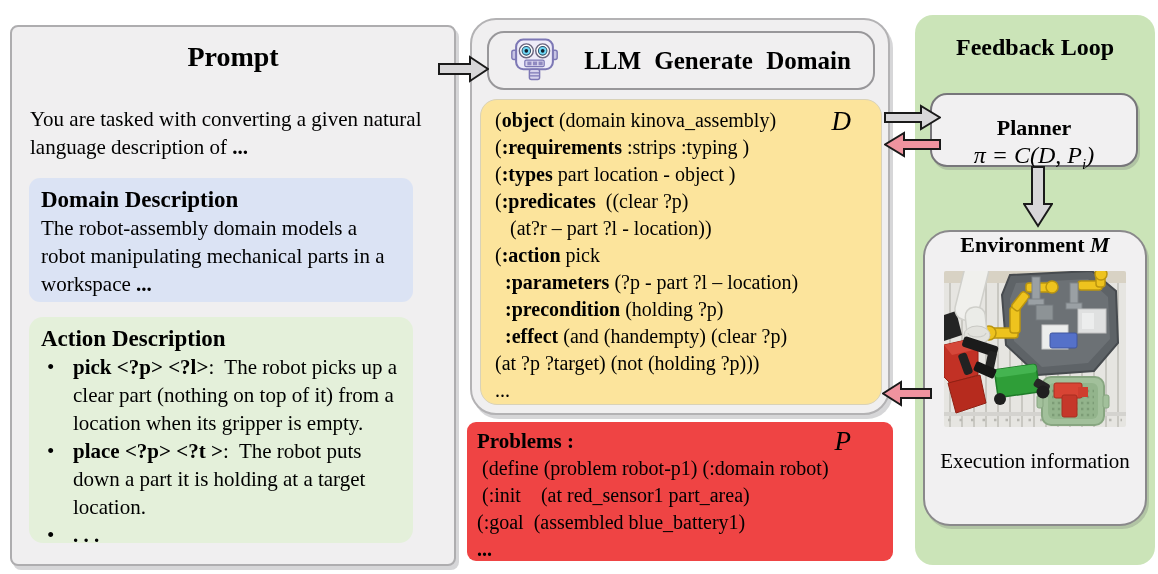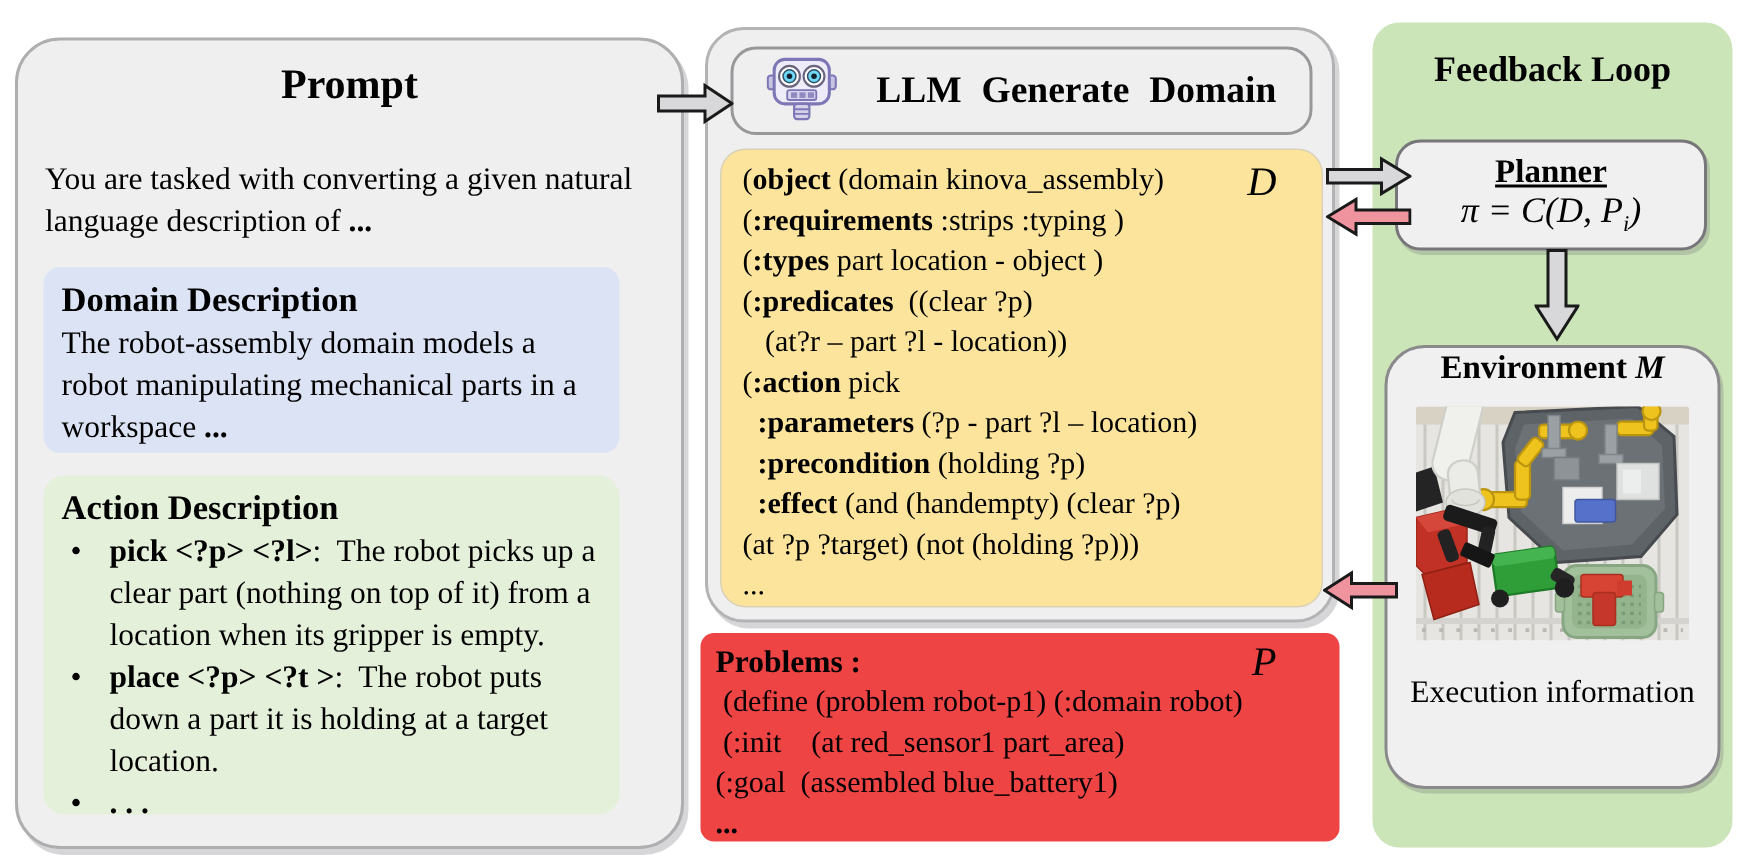--- a/index.html
+++ b/index.html
@@ -2,21 +2,21 @@
 <html><head>
 <meta charset="utf-8">
 <style>
   * { box-sizing: border-box; margin: 0; padding: 0; }
   body { background:#ffffff; font-family:"Liberation Serif","DejaVu Serif",serif; }
   .stage { position:relative; width:1158px; height:574px; background:#ffffff; overflow:hidden; }
   .b { font-weight:bold; }
 
   
   .prompt-panel { position:absolute; left:10px; top:25px; width:446px; height:541px;
-    background:#f0eff0; border:2px solid #aeadaf; border-radius:30px;
+    background:#f0eff0; border:2px solid #aeadaf; border-radius:8px;
     box-shadow:3px 4px 0 rgba(120,120,125,.30); }
   .prompt-title { text-align:center; font-weight:bold; font-size:28px; margin-top:14px; color:#000; }
   .prompt-intro { position:absolute; left:18px; top:78px; width:398px;
     font-size:21px; line-height:28px; white-space:pre-wrap; color:#000; }
   .sub-box { position:absolute; left:17px; width:384px; border-radius:11px; padding:7px 12px 9px 12px; }
   .domain-box { top:151px; height:124px; background:#dbe3f4; }
   .action-box { top:290px; height:226px; background:#e4f0da; border-radius:14px; }
   .sub-box-title { font-weight:bold; font-size:23px; line-height:29px; color:#000; }
   .sub-box-body { font-size:21px; line-height:28px; white-space:pre-wrap; color:#000; }
   .bullet-row { display:flex; align-items:flex-start; }
@@ -42,21 +42,21 @@
   .problems-title { font-weight:bold; font-size:21px; line-height:28px; }
   .problems-math-label { position:absolute; right:42px; top:4px; font-size:27px; }
 
   
   .feedback-panel { position:absolute; left:915px; top:15px; width:240px; height:550px;
     background:#cbe4b8; border-radius:18px; }
   .feedback-title { text-align:center; font-weight:bold; font-size:24px; margin-top:19px; color:#000; }
   .planner-box { position:absolute; left:15px; top:78px; width:208px; height:74px;
     background:#f1f0f1; border:2.5px solid #77767a; border-radius:17px; text-align:center;
     box-shadow:2px 3px 0 rgba(100,100,105,.25); }
-  .planner-title { font-weight:bold; font-size:22px; margin-top:6px;text-decoration:underline; }
+  .planner-title { font-weight:bold; font-size:22px; margin-top:20px; }
   .planner-formula { font-size:24px; font-style:italic; margin-top:1px; }
   .planner-formula sub { font-size:15px; }
   .env-box { position:absolute; left:8px; top:215px; width:224px; height:296px;
     background:#f1f0f1; border:2.5px solid #8a898b; border-radius:27px;
     display:flex; flex-direction:column; align-items:center;
     box-shadow:2px 3px 0 rgba(100,100,105,.25); }
   .env-title { font-weight:bold; font-size:22px; margin-top:0; }
   .env-photo { margin-top:13px; border-radius:2px; }
   .env-caption { font-size:21px; margin-top:22px; }
 

